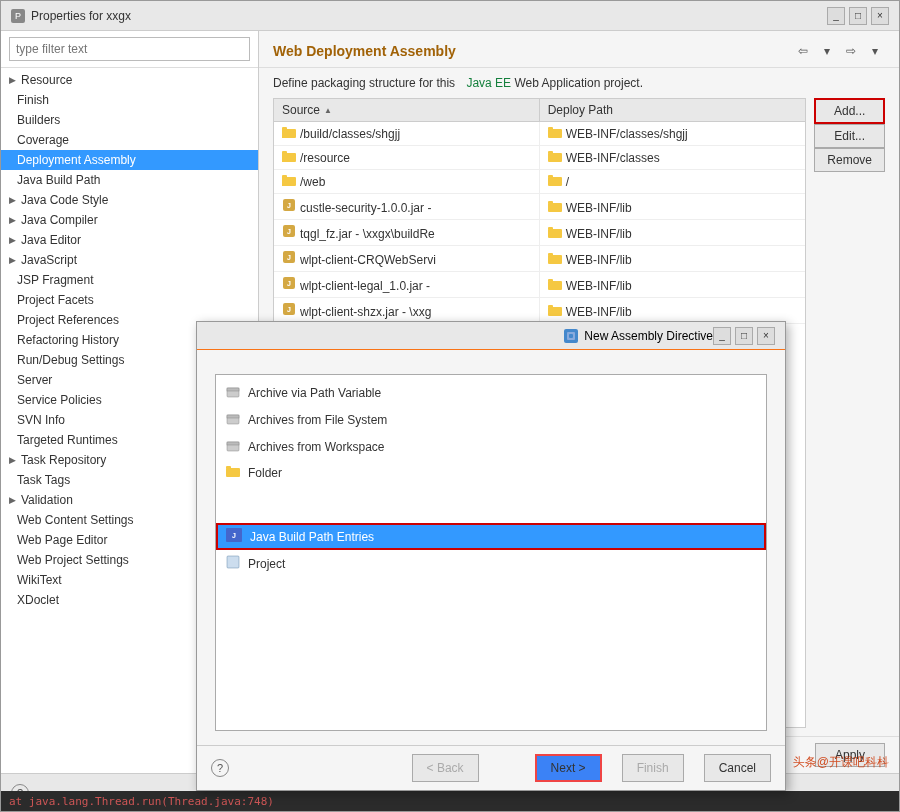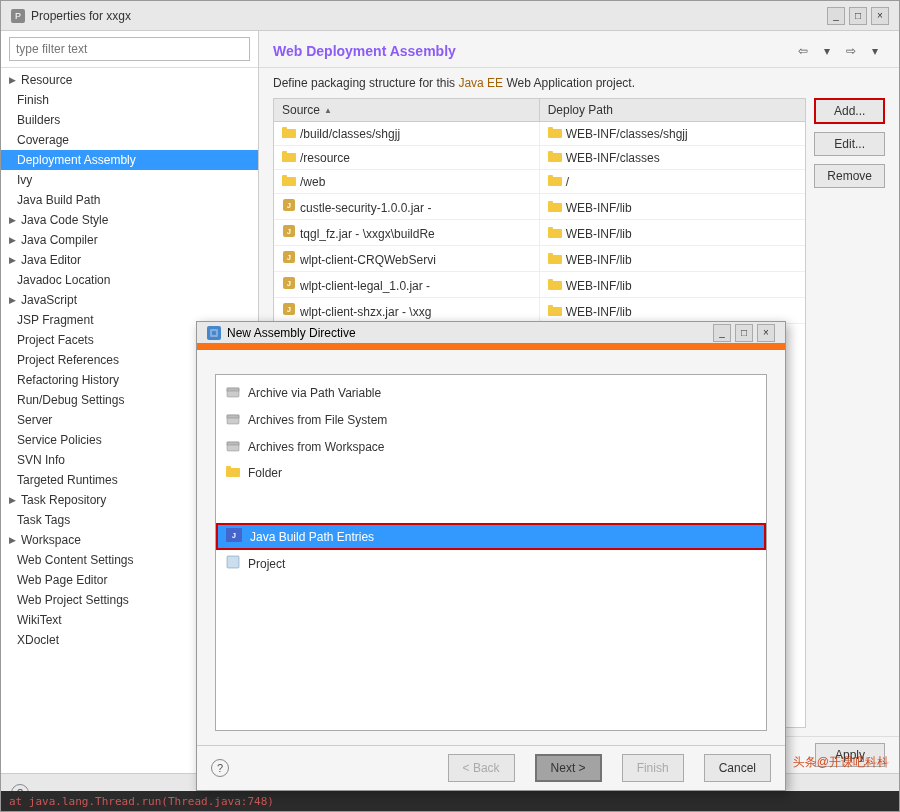--- a/index.html
+++ b/index.html
@@ -144,21 +144,21 @@
       padding: 10px 14px 6px;
       display: flex;
       align-items: center;
       justify-content: space-between;
       background: #f5f5f5;
       border-bottom: 1px solid #ddd;
     }
     .panel-title {
       font-size: 14px;
       font-weight: bold;
-      color: #8b5cf6;
+      color: #a16207;
     }
     .panel-nav {
       display: flex;
       gap: 4px;
       align-items: center;
     }
     .nav-btn {
       width: 20px;
       height: 20px;
       border: none;
@@ -171,22 +171,23 @@
       font-size: 12px;
     }
 
     .panel-desc {
       padding: 8px 14px;
       font-size: 12px;
       color: #333;
       background: #f5f5f5;
     }
     .panel-desc a {
-      color: #a16207;
+      color: #15803d;
       text-decoration: none;
+      margin-left: 8px;
     }
 
     
     .assembly-area {
       flex: 1;
       padding: 0 14px 8px;
       display: flex;
       gap: 8px;
       overflow: hidden;
     }
@@ -245,21 +246,21 @@
       text-overflow: ellipsis;
     }
     .table-cell:last-child {
       border-right: none;
     }
 
     
     .side-buttons {
       display: flex;
       flex-direction: column;
-      gap: 8px;
+      gap: 0;
       padding-top: 0;
     }
 
     .side-btn {
       padding: 4px 12px;
       background: #e8e8e8;
       border: 1px solid #aaa;
       font-size: 12px;
       cursor: pointer;
       color: #333;
@@ -325,25 +326,25 @@
       background: #f5f5f5;
       border: 1px solid #999;
       box-shadow: 3px 3px 10px rgba(0,0,0,0.3);
       pointer-events: all;
       display: flex;
       flex-direction: column;
     }
 
     .modal-title-bar {
       background: #e8e8e8;
-      border-bottom: 7px solid #f97316;
+      border-bottom: 1px solid #f97316;
       padding: 6px 10px;
       display: flex;
       align-items: center;
-      justify-content: space-between;
+      justify-content: flex-end;
       height: 28px;
     }
     .modal-title-left {
       display: flex;
       align-items: center;
       gap: 6px;
     }
     .modal-title-icon {
       width: 14px;
       height: 14px;
@@ -437,22 +438,23 @@
       border: 1px solid #aaa;
       font-size: 12px;
       cursor: pointer;
       color: #333;
     }
     .modal-btn:disabled {
       color: #aaa;
       cursor: default;
     }
     .modal-btn.highlighted {
-      border: 2px solid #737373;
-      background: #a3a3a3;
+      border: 2px solid #ef4444;
+      background: #3b82f6;
+      margin-left: 36px;
     }
 
     
     .watermark {
       position: absolute;
       bottom: 40px;
       right: 10px;
       font-size: 12px;
       color: #cc3300;
       opacity: 0.85;
@@ -510,40 +512,34 @@
           <div class="tree-item">
             <span>Builders</span>
           </div>
           <div class="tree-item">
             <span>Coverage</span>
           </div>
           <div class="tree-item selected">
             <span>Deployment Assembly</span>
           </div>
           <div class="tree-item">
-            <span>Ivy</span>
-          </div>
-          <div class="tree-item">
             <span>Java Build Path</span>
           </div>
           <div class="tree-item has-arrow">
             <span class="tree-arrow">▶</span>
             <span>Java Code Style</span>
           </div>
           <div class="tree-item has-arrow">
             <span class="tree-arrow">▶</span>
             <span>Java Compiler</span>
           </div>
           <div class="tree-item has-arrow">
             <span class="tree-arrow">▶</span>
             <span>Java Editor</span>
           </div>
-          <div class="tree-item">
-            <span>Javadoc Location</span>
-          </div>
           <div class="tree-item has-arrow">
             <span class="tree-arrow">▶</span>
             <span>JavaScript</span>
           </div>
           <div class="tree-item">
             <span>JSP Fragment</span>
           </div>
           <div class="tree-item">
             <span>Project Facets</span>
           </div>
@@ -570,21 +566,21 @@
           </div>
           <div class="tree-item has-arrow">
             <span class="tree-arrow">▶</span>
             <span>Task Repository</span>
           </div>
           <div class="tree-item">
             <span>Task Tags</span>
           </div>
           <div class="tree-item has-arrow">
             <span class="tree-arrow">▶</span>
-            <span>Workspace</span>
+            <span>Validation</span>
           </div>
           <div class="tree-item">
             <span>Web Content Settings</span>
           </div>
           <div class="tree-item">
             <span>Web Page Editor</span>
           </div>
           <div class="tree-item">
             <span>Web Project Settings</span>
           </div>

